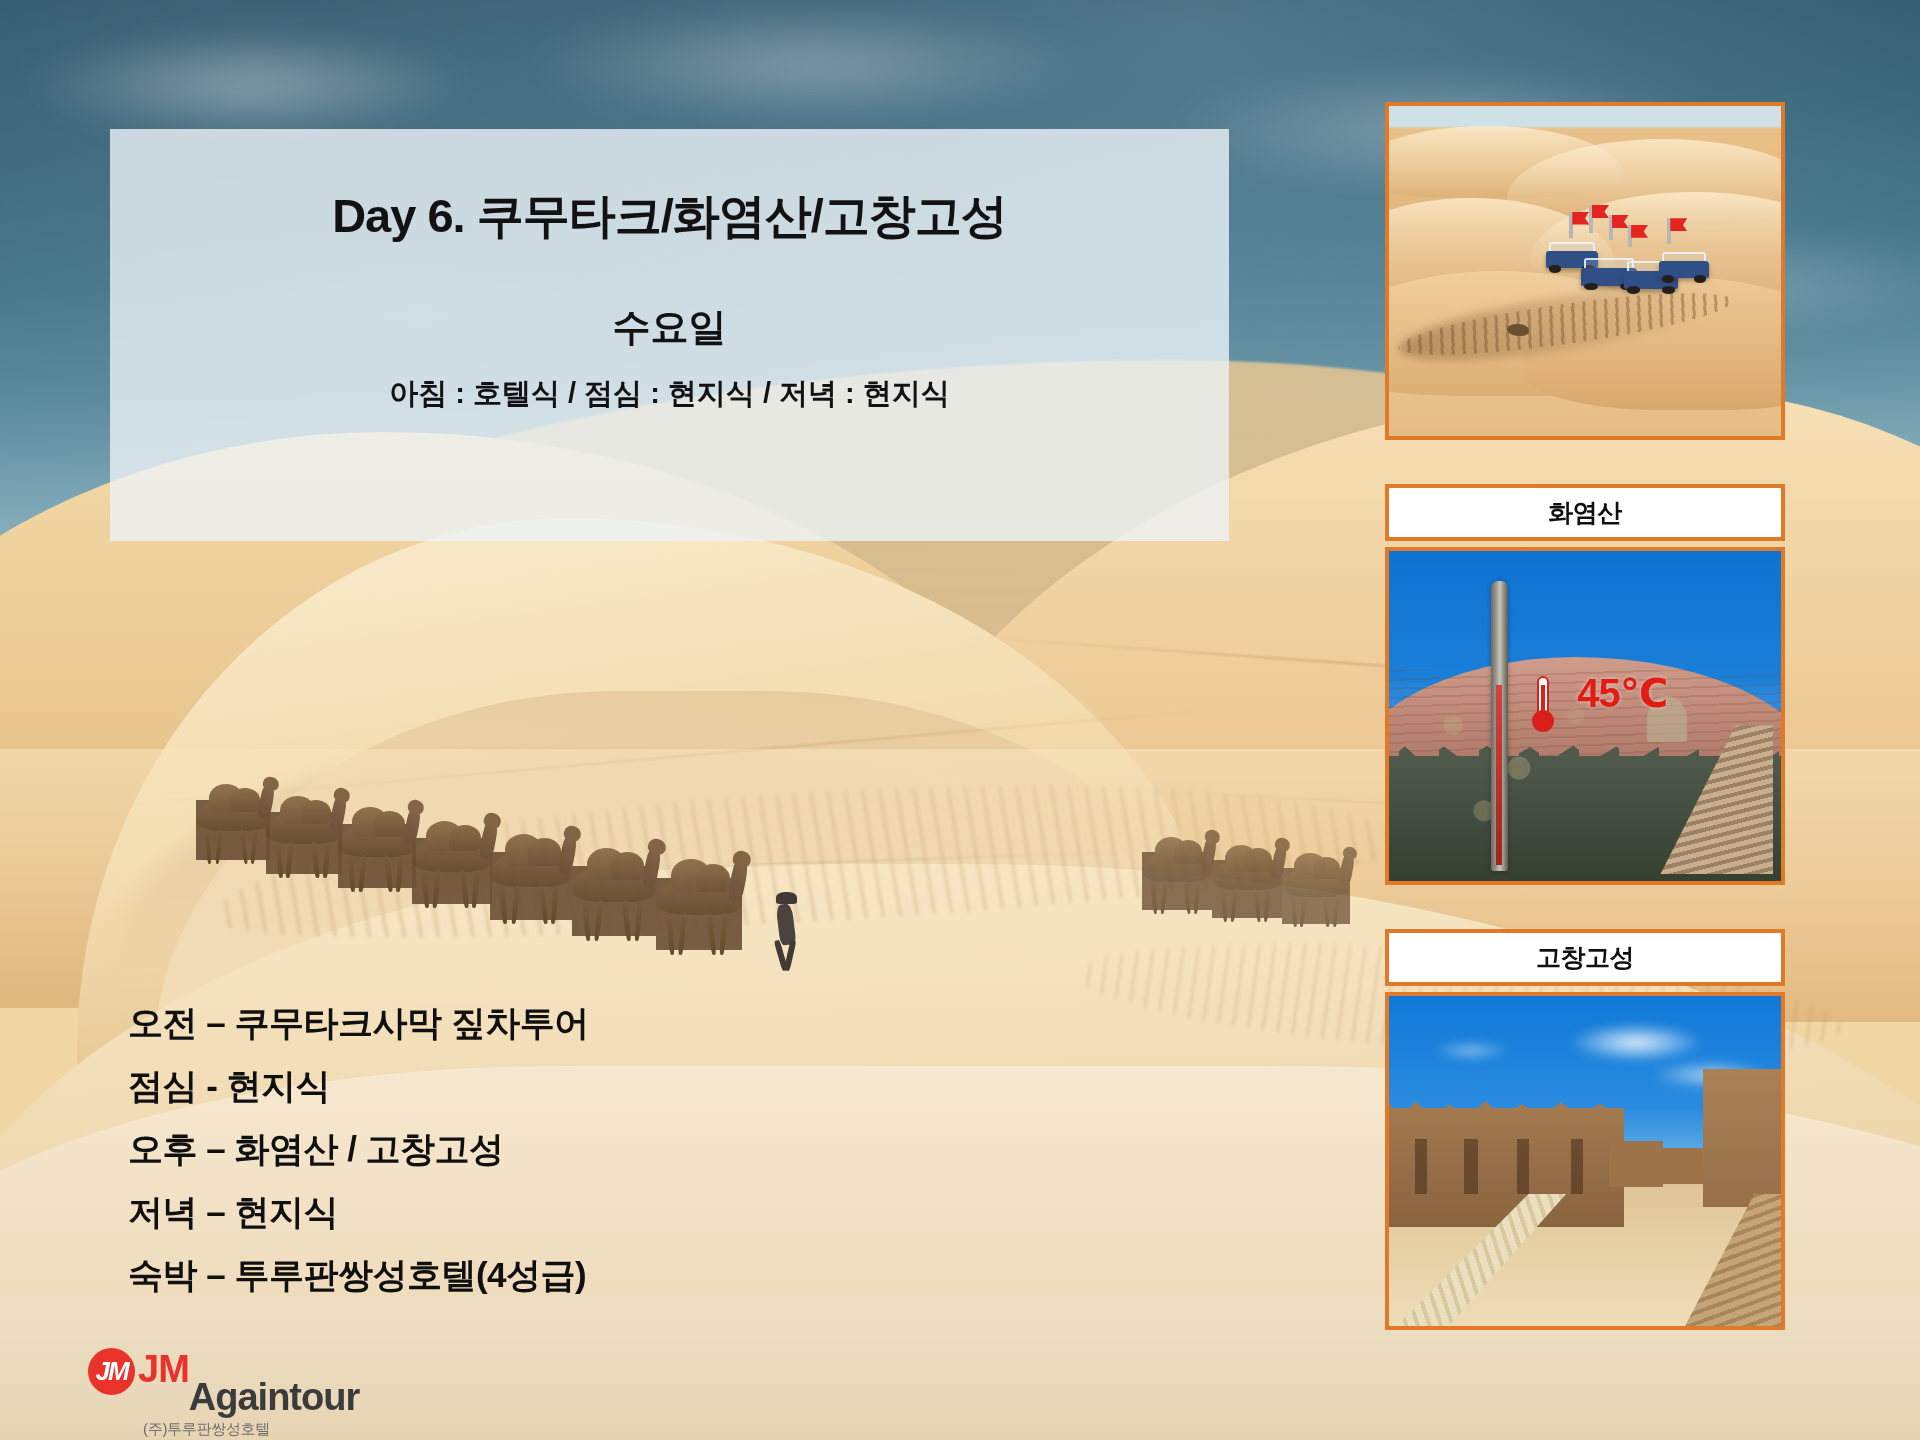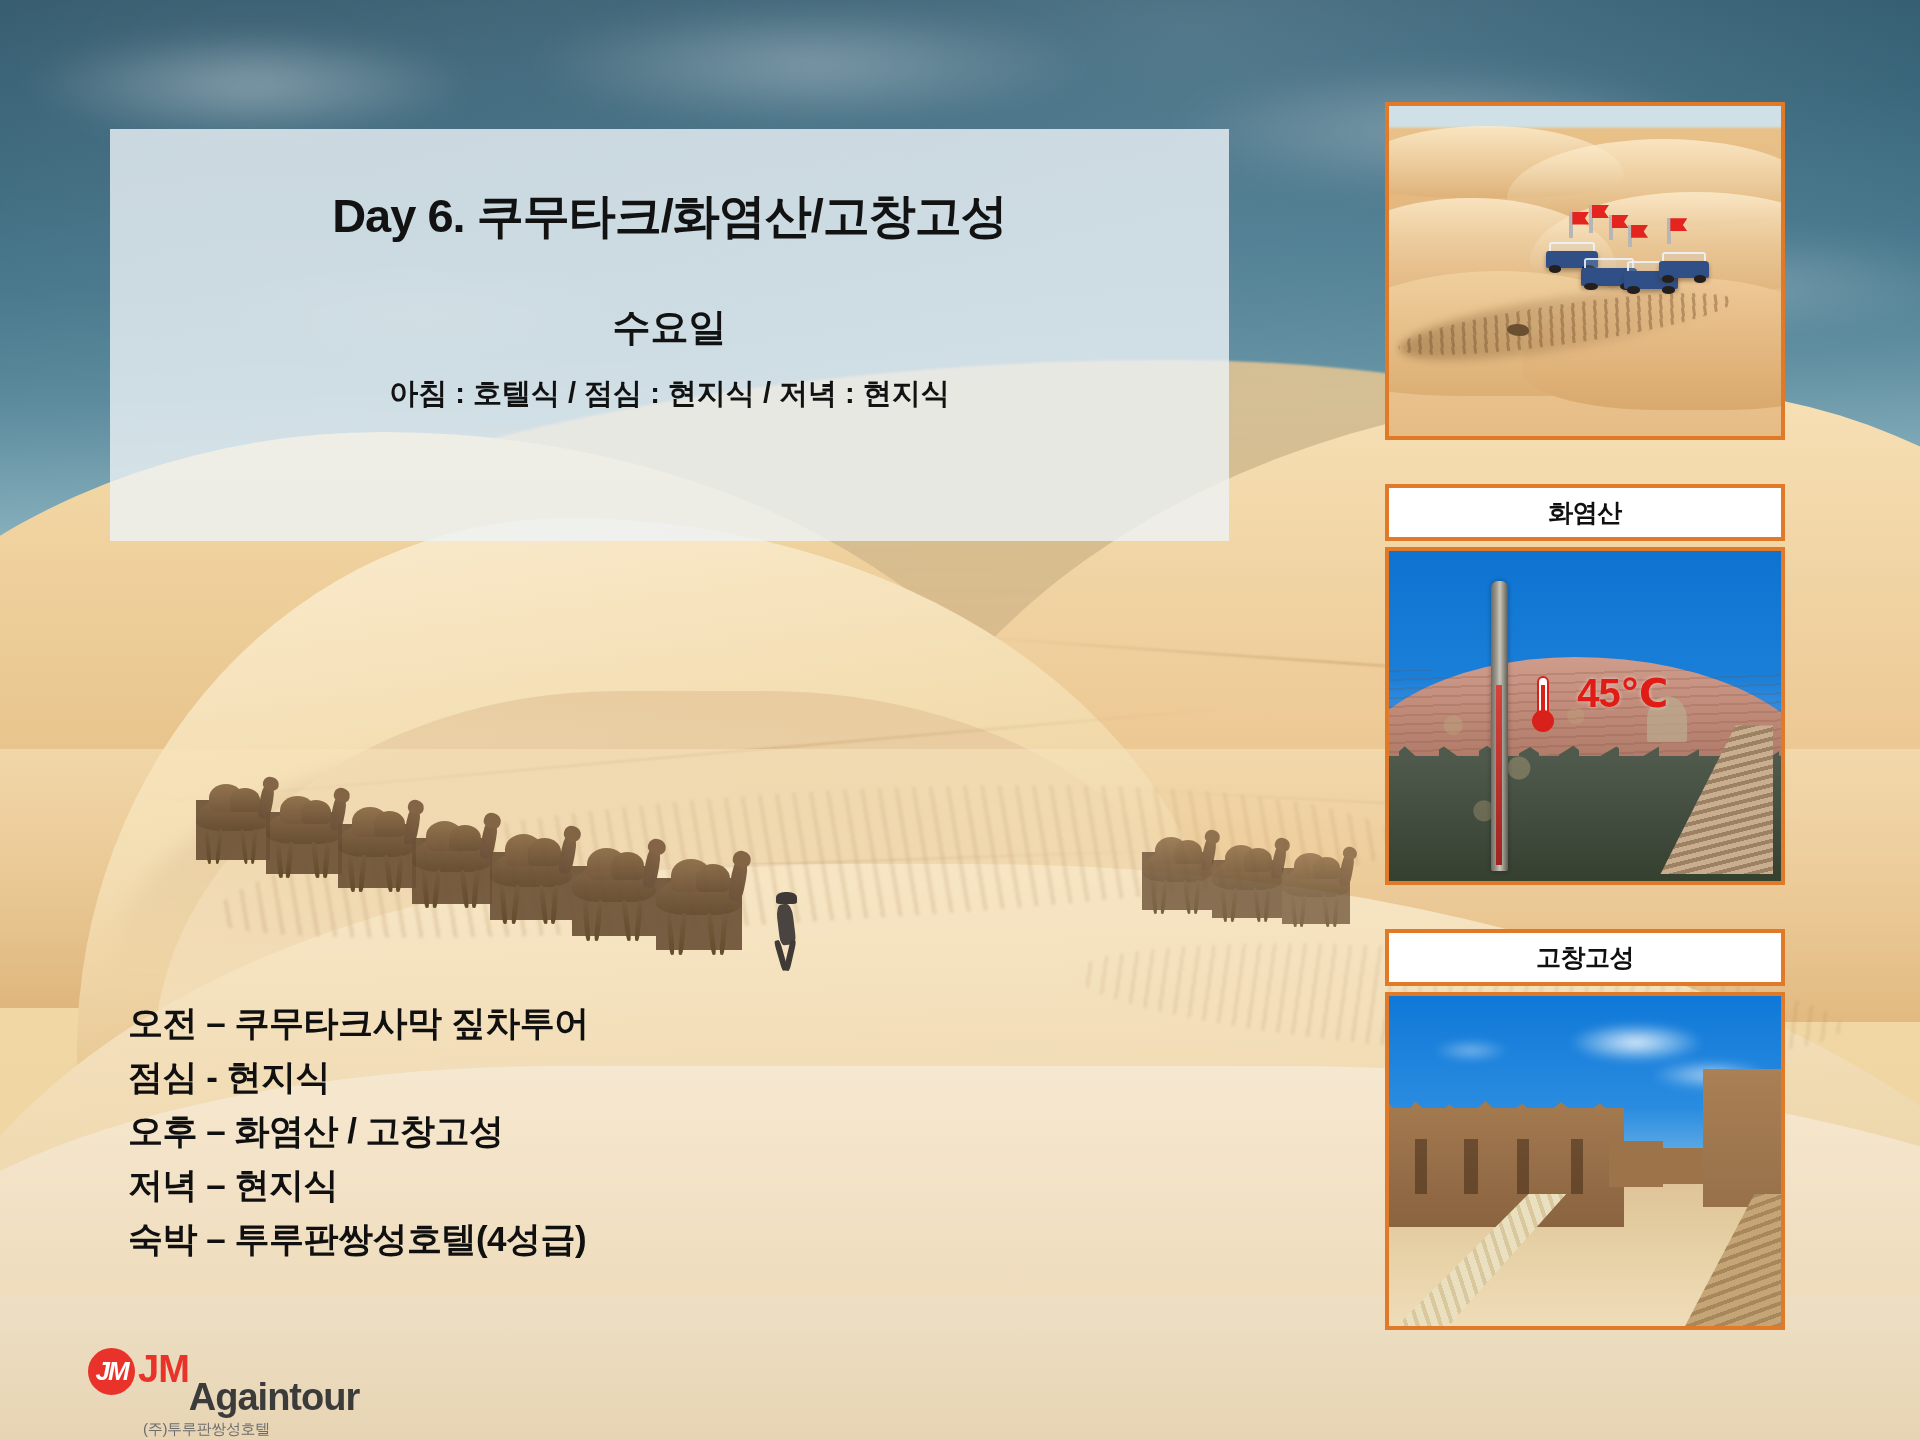--- a/index.html
+++ b/index.html
@@ -197,21 +197,21 @@
   .header-lodging {
     margin-top:58px; font-size:33px; font-weight:bold; color:#121212;
   }
   .header-meals {
     margin-top:21px; font-size:29px; font-weight:bold; color:#121212;
   }
 
   
   .itinerary {
     position:absolute; left:128px; top:1000px;
-    display:flex; flex-direction:column; gap:7px;
+    display:flex; flex-direction:column; gap:16px;
   }
   .itin-line {
     font-size:35px; font-weight:bold; color:#101010;
     letter-spacing:-.5px; white-space:nowrap;
   }
 
   
   .logo { position:absolute; left:88px; top:1348px; display:flex; flex-direction:column; }
   .logo-row { display:flex; align-items:flex-start; }
   .logo-mark {

